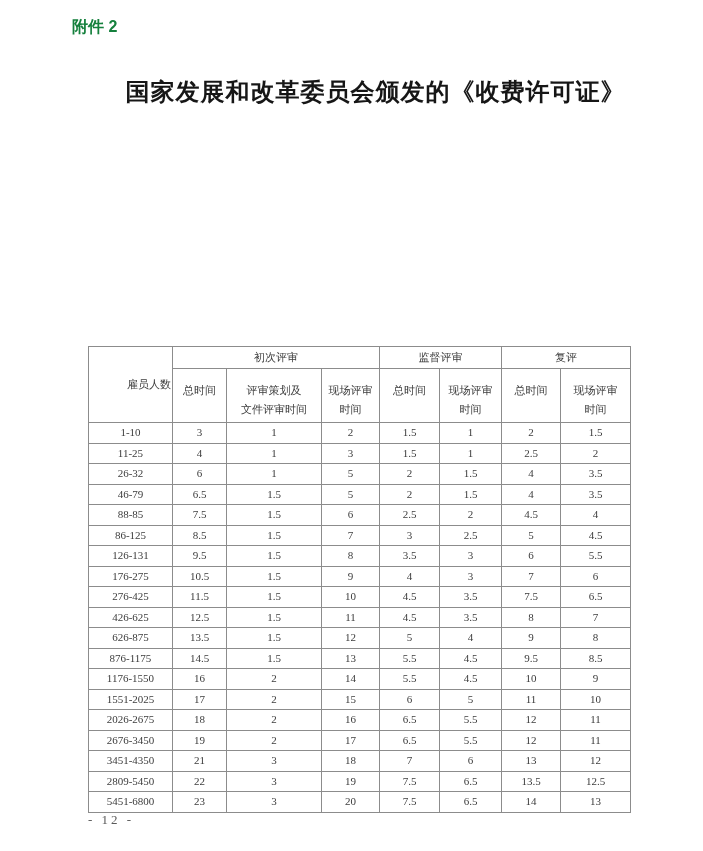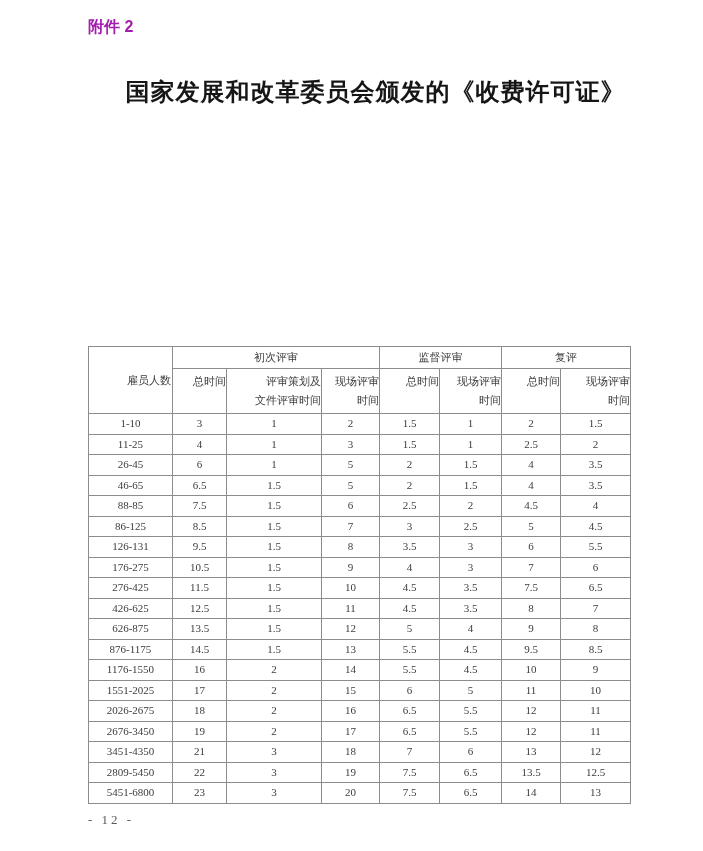--- a/index.html
+++ b/index.html
@@ -5,23 +5,23 @@
   html,body { margin:0; padding:0; background:#ffffff; }
   .page {
     position:relative;
     width:703px; height:851px;
     background:#ffffff;
     font-family:"Liberation Serif","DejaVu Serif",serif;
     color:#222222;
     overflow:hidden;
   }
   .attachment-label {
-    position:absolute; top:17px; left:88px;
+    position:absolute; top:17px; left:72px;
     font-family:"Liberation Sans","DejaVu Sans",sans-serif;
-    font-size:16px; font-weight:700; color:#a21caf;
+    font-size:16px; font-weight:700; color:#15803d;
   }
   .doc-title {
     position:absolute; top:74px; left:0; width:100%;
     text-align:center;
     font-family:"Liberation Sans","DejaVu Sans",sans-serif;
     font-size:24px; font-weight:700; color:#161616;
     line-height:35px; letter-spacing:1px;margin-left:24px;
   }
   .fee-list {
     position:absolute; top:183px; left:115px; width:540px;
@@ -36,23 +36,22 @@
   }
   .fee-table th, .fee-table td {
     border:1px solid #8c8c8c;
     text-align:center; vertical-align:middle;
     font-weight:normal; padding:0;
     overflow:hidden;
   }
   .fee-table thead tr.group-row th { height:21px; }
   .fee-table thead tr.sub-row th {
     height:41px; vertical-align:top;
-    padding-top:3px; line-height:19px;
+    padding-top:12px; line-height:19px;
     white-space:pre-line;
-    text-align:right;
   }
   .fee-table th.employee-head { vertical-align:middle; padding-top:0;padding-left:37px; }
   .fee-table tbody td { height:19.5px; line-height:19.5px; }
   .page-number {
     position:absolute; top:812px; left:88px;
     font-size:13px; color:#5a5a5a; letter-spacing:3px;
   }
 </style>
 </head>
 <body>
@@ -113,31 +112,31 @@
           <td>11-25</td>
           <td>4</td>
           <td>1</td>
           <td>3</td>
           <td>1.5</td>
           <td>1</td>
           <td>2.5</td>
           <td>2</td>
         </tr>
         <tr>
-          <td>26-45</td>
-          <td>6</td>
-          <td>1</td>
-          <td>5</td>
-          <td>2</td>
-          <td>1.5</td>
-          <td>4</td>
-          <td>3.5</td>
-        </tr>
-        <tr>
-          <td>46-65</td>
+          <td>26-32</td>
+          <td>6</td>
+          <td>1</td>
+          <td>5</td>
+          <td>2</td>
+          <td>1.5</td>
+          <td>4</td>
+          <td>3.5</td>
+        </tr>
+        <tr>
+          <td>46-79</td>
           <td>6.5</td>
           <td>1.5</td>
           <td>5</td>
           <td>2</td>
           <td>1.5</td>
           <td>4</td>
           <td>3.5</td>
         </tr>
         <tr>
           <td>88-85</td>

